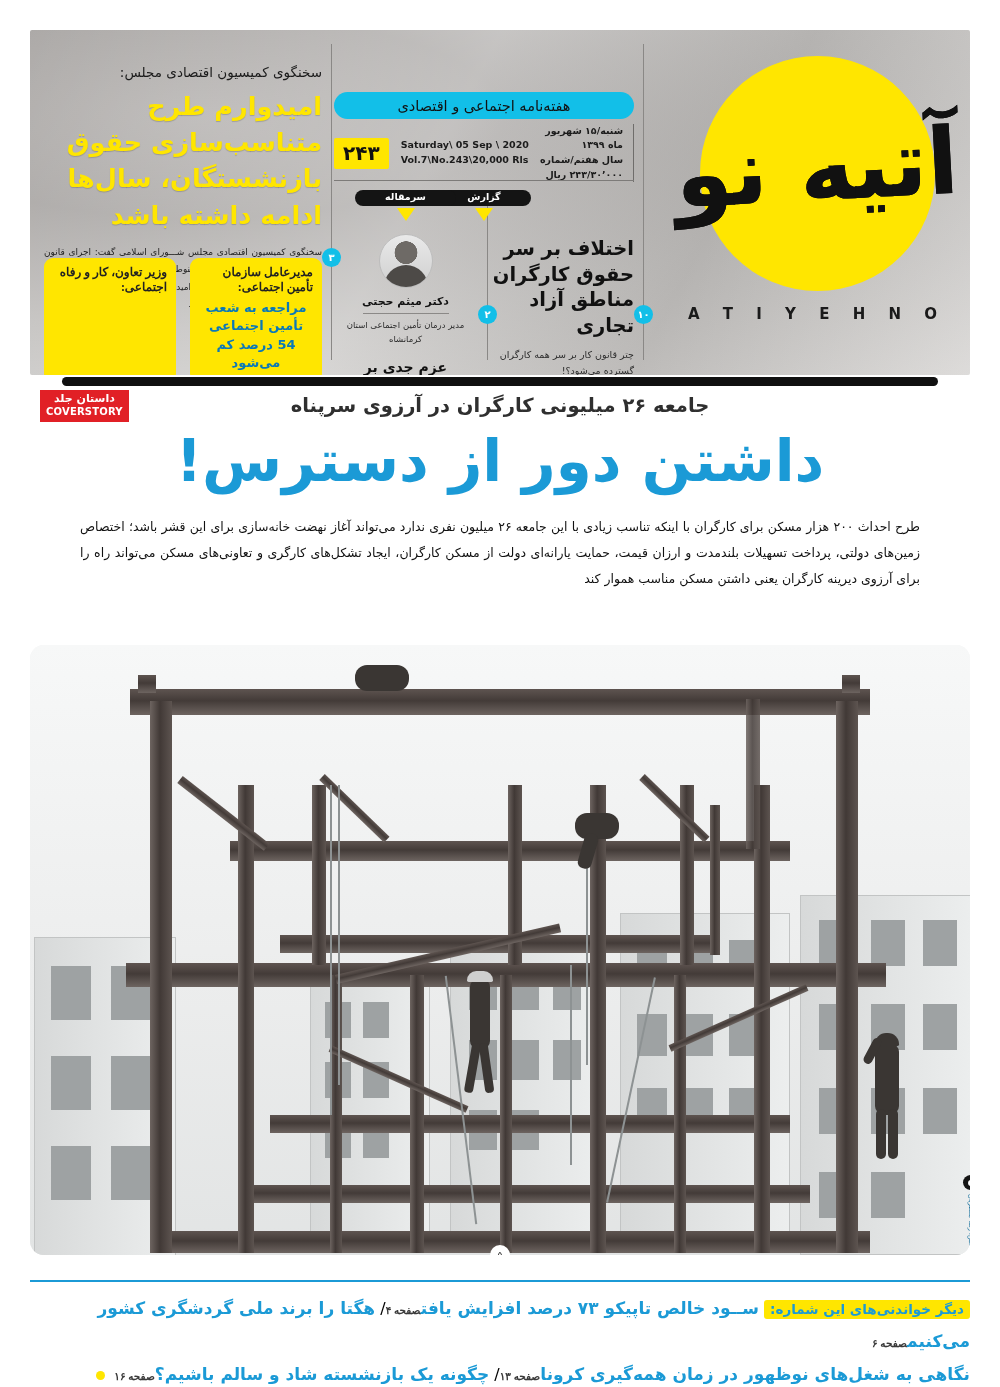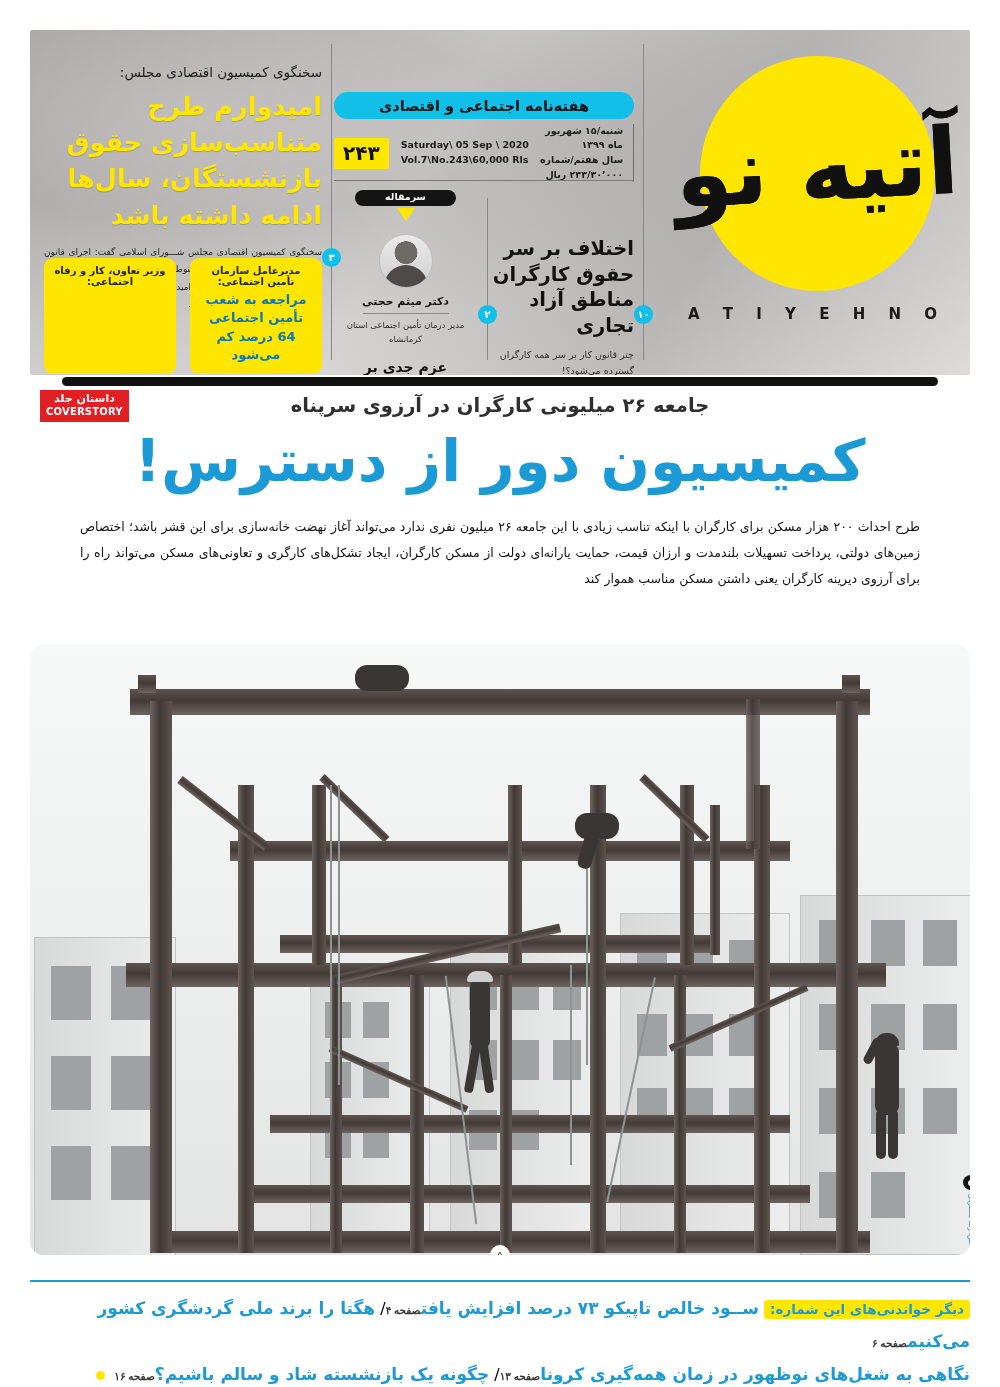--- a/index.html
+++ b/index.html
@@ -69,21 +69,21 @@
   
   .slogan-pill {
     position: absolute; right: 336px; top: 62px;
     width: 300px; height: 27px;
     background: #12bfe8;
     border-radius: 14px;
     display: flex; align-items: center; justify-content: center;
     z-index: 3;
   }
   .slogan-pill span {
-    font-size: 14.5px; font-weight: 700; color: #111; letter-spacing: .5px;
+    font-size: 14.5px; font-weight: 400; color: #111; letter-spacing: .5px;
   }
 
   .issue-row {
     position: absolute; right: 336px; top: 100px;
     width: 300px; height: 46px;
     display: flex; align-items: center; z-index:3;
   }
   .issue-num {
     background: #ffe600; color: #111;
     font-size: 20px; font-weight: 700;
@@ -172,21 +172,21 @@
 
   
   .teasers {
     position: absolute; left: 14px; right: 648px; top: 228px;
     z-index: 3; display: flex; gap: 14px;
   }
   .teaser {
     flex: 1; background: #ffe600; border-radius: 9px;
     padding: 7px 9px 9px; text-align: center; position: relative;
   }
-  .teaser-kicker { font-size: 10px; color: #222; font-weight: 600; display:block; text-align:center; }
+  .teaser-kicker { font-size: 12px; color: #222; font-weight: 600; display:block; text-align:right;font-family:Liberation Serif, serif; }
   .teaser-title { font-size: 13px; font-weight: 700; color: #0b79b8; line-height: 1.42; margin-top: 4px; }
   .teaser-page {
     position: absolute; bottom: -9px; left: 50%; transform: translateX(-50%);
     font-size: 9px; color: #111; background: transparent;
   }
 
   
   .badge {
     position: absolute; z-index: 6;
     width: 19px; height: 19px; border-radius: 50%;
@@ -301,29 +301,33 @@
     </div>
 
     <div class="slogan-pill">
       <span>هفته‌نامه اجتماعی و اقتصادی</span>
     </div>
 
     <div class="issue-row">
       <div class="issue-num">۲۴۳</div>
       <div class="issue-en">
         <div>Saturday\ 05 Sep \ 2020</div>
-        <div>Vol.7\No.243\60,000 Rls</div>
+        <div>Vol.7\No.243\20,000 Rls</div>
       </div>
       <div class="issue-fa">
         <div>شنبه/۱۵ شهریور ماه ۱۳۹۹</div>
         <div>سال هفتم/شماره ۲۴۳/۳۰٬۰۰۰ ریال</div>
       </div>
     </div>
     <div class="issue-hr"></div>
 
+    <div class="ribbon-wrap" style="right:336px; top:160px; width:300px;">
+      <div class="ribbon">گزارش</div>
+      <div class="ribbon-arrow"></div>
+    </div>
     <div class="col-report">
       <div class="rep-title">اختلاف بر سر حقوق کارگران مناطق آزاد تجاری</div>
       <div class="rep-sub">چتر قانون کار بر سر همه کارگران گسترده می‌شود؟!</div>
 
     </div>
     <div class="badge" style="right:317px; top:275px;">۱۰</div>
 
     <div class="ribbon-wrap" style="right:492px; top:160px; width:145px;">
       <div class="ribbon">سرمقاله</div>
       <div class="ribbon-arrow"></div>
@@ -341,40 +345,40 @@
     <div class="lead">
       <div class="lead-kicker">سخنگوی کمیسیون اقتصادی مجلس:</div>
       <div class="lead-head">امیدوارم طرح متناسب‌سازی حقوق بازنشستگان، سال‌ها ادامه داشته باشد</div>
       <div class="lead-body">سخنگوی کمیسیون اقتصادی مجلس شـــورای اسلامی گفت: اجرای قانون متناسب‌سازی حقوق بازنشستگان منوط به پرداخت مطالبات سازمان تأمین اجتماعی از سوی دولت است و امیدوارم این طرح سالیان سال ادامه داشته باشد تا بتواند قدرت خرید و...</div>
     </div>
     <div class="badge" style="right:629px; top:218px;">۳</div>
 
     <div class="teasers">
       <div class="teaser">
         <span class="teaser-kicker">مدیرعامل سازمان تأمین اجتماعی:</span>
-        <div class="teaser-title">مراجعه به شعب تأمین اجتماعی 64 درصد کم می‌شود</div>
+        <div class="teaser-title">مراجعه به شعب تأمین اجتماعی 54 درصد کم می‌شود</div>
         <div class="teaser-page">۲</div>
       </div>
       <div class="teaser">
         <span class="teaser-kicker">وزیر تعاون، کار و رفاه اجتماعی:</span>
         <div class="teaser-page">۳</div>
       </div>
     </div>
     <div class="badge" style="left:13px; top:188px; opacity:0;"></div>
   </div>
 
   <div class="rule-black"></div>
 
   <div class="cover-head">
     <div class="coverstory-badge">
       <span class="fa">داستان جلد</span>
       <span class="en">COVERSTORY</span>
     </div>
     <div class="cover-kicker">جامعه ۲۶ میلیونی کارگران در آرزوی سرپناه</div>
-    <div class="cover-title">کمیسیون دور از دسترس!</div>
+    <div class="cover-title">داشتن دور از دسترس!</div>
     <div class="cover-lede">طرح احداث ۲۰۰ هزار مسکن برای کارگران با اینکه تناسب زیادی با این جامعه ۲۶ میلیون نفری ندارد می‌تواند آغاز نهضت خانه‌سازی برای این قشر باشد؛ اختصاص زمین‌های دولتی، پرداخت تسهیلات بلندمدت و ارزان قیمت، حمایت یارانه‌ای دولت از مسکن کارگران، ایجاد تشکل‌های کارگری و تعاونی‌های مسکن می‌تواند راه را برای آرزوی دیرینه کارگران یعنی داشتن مسکن مناسب هموار کند</div>
   </div>
 
   <div class="photo">
     <div class="sky"></div>
 
     <div class="bldg" style="left:770px; top:250px; width:175px; height:360px;">
       <div class="win" style="left:18px; top:24px; width:34px; height:46px;"></div>
       <div class="win" style="left:70px; top:24px; width:34px; height:46px;"></div>
       <div class="win" style="left:122px; top:24px; width:34px; height:46px;"></div>

